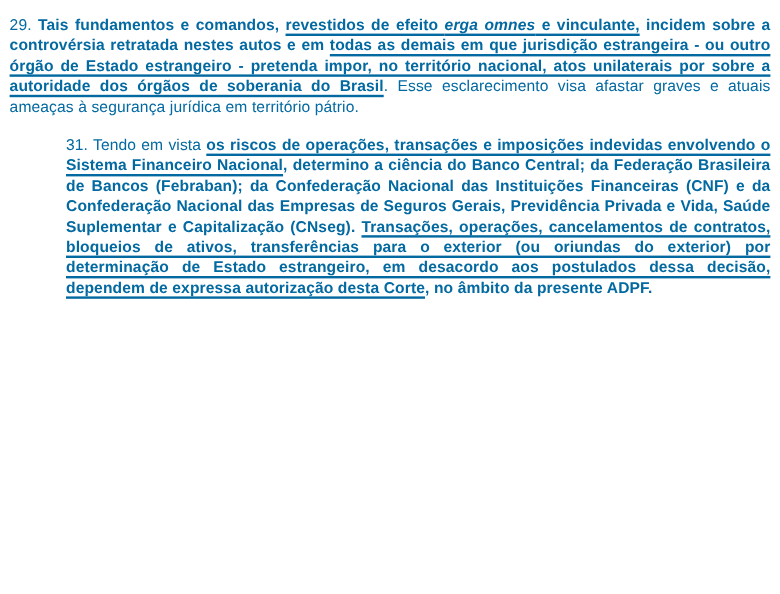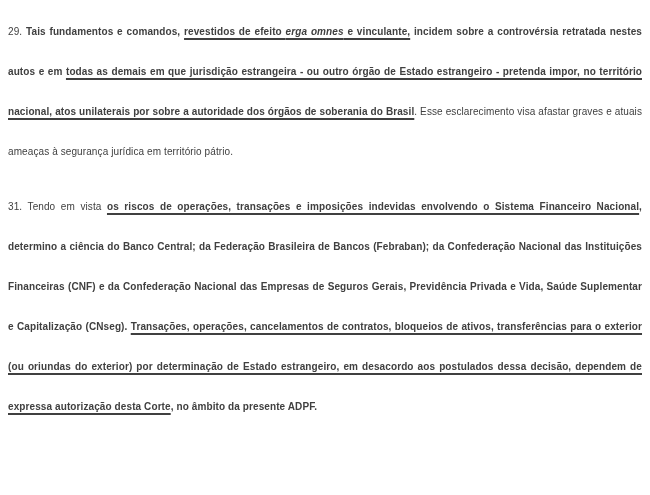--- a/index.html
+++ b/index.html
@@ -10,27 +10,27 @@
     overflow: hidden;
   }
   .page {
     width: 650px;
     height: 495px;
     padding: 12px 8px 0 8px;
     background: #ffffff;
     overflow: hidden;
   }
   .para {
-    font-size: 10px;
-    line-height: 40px;
-    color: #404040;
+    font-size: 13px;
+    line-height: 17px;
+    color: #0369a1;
     text-align: justify;
     letter-spacing: 0.1px;
   }
-  .para + .para { margin-top: 15px; }
+  .para + .para { margin-top: 15px; margin-left: 47px; }
   .b { font-weight: 700; }
   .i { font-style: italic; }
   .u {
     text-decoration: underline;
     text-decoration-thickness: 2px;
     text-underline-offset: 3px;
   }
 </style>
 </head>
 <body>

